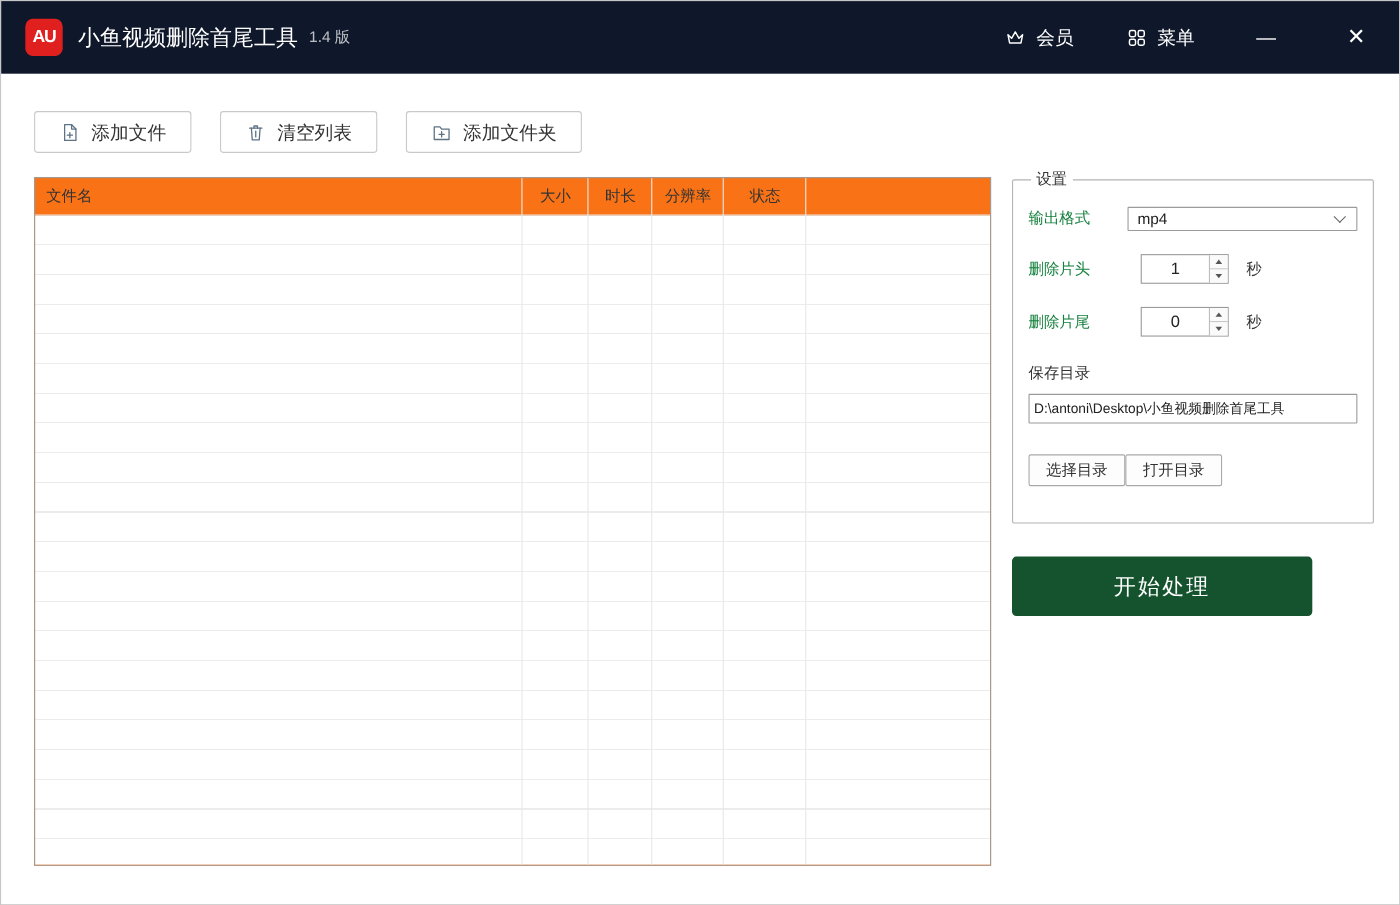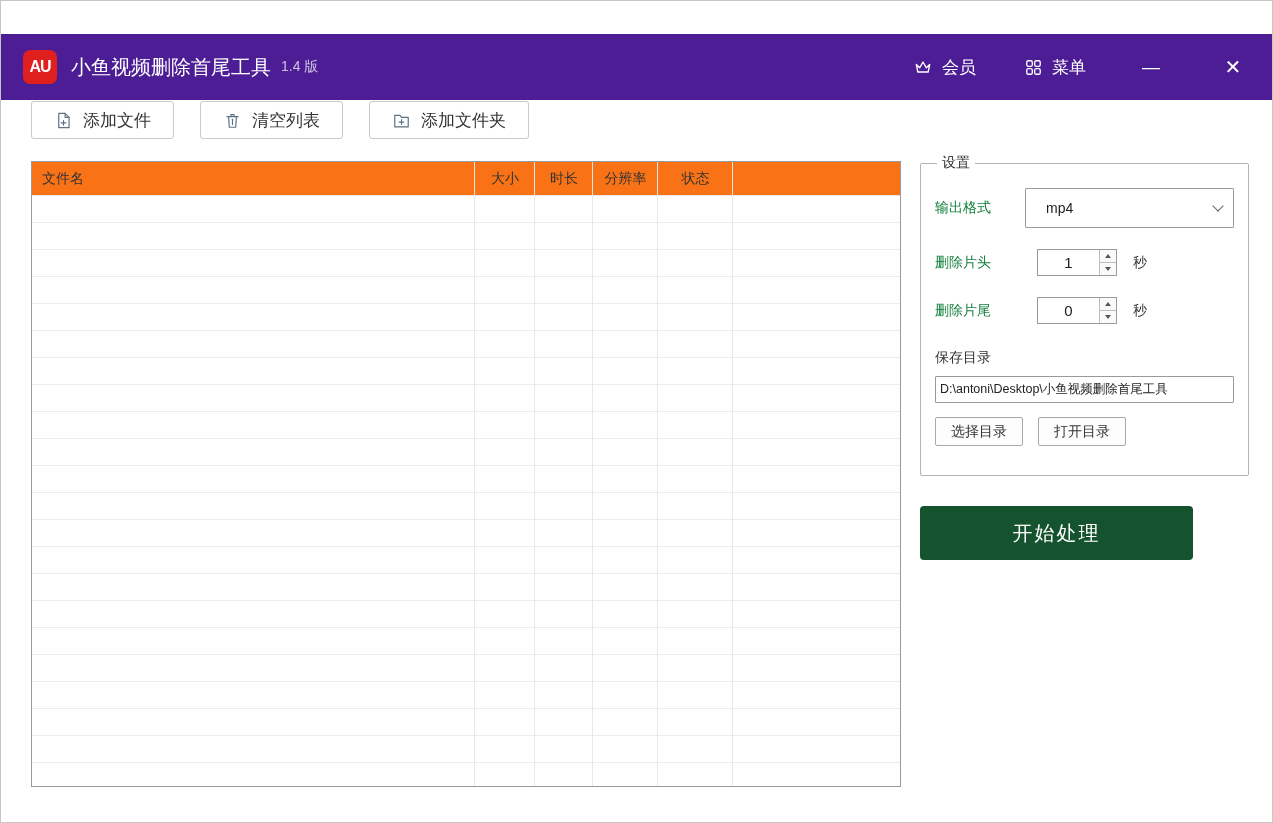--- a/index.html
+++ b/index.html
@@ -8,22 +8,22 @@
     font-family:"Liberation Sans","DejaVu Sans",sans-serif;
     background:#ffffff;
   }
   .window{
     position:relative;width:1273px;height:823px;box-sizing:border-box;
     background:#ffffff;border:1px solid #c6c6c6;overflow:hidden;
   }
   
   .titlebar{
     position:absolute;left:0;top:0;right:0;height:66px;
-    background:#4c1d95;display:flex;align-items:center;
-    padding:0 0 0 22px;box-sizing:border-box;color:#fff;margin-top:33px;
+    background:#0f172a;display:flex;align-items:center;
+    padding:0 0 0 22px;box-sizing:border-box;color:#fff;
   }
   .logo{
     width:34px;height:34px;border-radius:7px;background:#e01f1f;
     display:flex;align-items:center;justify-content:center;flex:0 0 auto;
   }
   .logo span{color:#fff;font-weight:bold;font-size:16px;letter-spacing:-1px;}
   .title{margin-left:14px;font-size:20px;font-weight:400;}
   .version{margin-left:10px;font-size:14px;color:rgba(255,255,255,.72);}
   .tb-right{margin-left:auto;display:flex;align-items:center;gap:48px;padding-right:22px;}
   .tb-item{display:flex;align-items:center;gap:9px;font-size:17px;cursor:pointer;}
@@ -60,23 +60,23 @@
   .settings{
     position:absolute;left:919px;top:153px;width:329px;height:322px;
     border:1px solid #b3b3b3;border-radius:2px;margin:0;
     padding:2px 14px 0 14px;box-sizing:border-box;background:#fff;
   }
   .settings legend{font-size:14px;color:#333;padding:0 5px;margin-left:2px;}
   .srow{display:flex;align-items:center;margin-top:14px;}
   .srow + .srow{margin-top:21px;}
   .slabel{width:90px;flex:0 0 90px;font-size:14px;color:#15803d;}
   .select{
-    flex:1;height:40px;border:1px solid #9a9a9a;border-radius:1px;
+    flex:1;height:22px;border:1px solid #9a9a9a;border-radius:1px;
     display:flex;align-items:center;font-size:14px;color:#222;
-    padding-left:20px;box-sizing:border-box;background:#fff;cursor:pointer;
+    padding-left:8px;box-sizing:border-box;background:#fff;cursor:pointer;
   }
   .chev{
     width:7px;height:7px;border-right:1.4px solid #666;border-bottom:1.4px solid #666;
     transform:rotate(45deg);margin-left:auto;margin-right:11px;margin-top:-4px;
   }
   .spin{
     width:80px;height:27px;border:1px solid #9a9a9a;box-sizing:border-box;
     display:flex;align-items:stretch;background:#fff;margin-left:12px;
   }
   .spin-val{flex:1;display:flex;align-items:center;justify-content:center;font-size:15px;color:#222;}
@@ -86,21 +86,21 @@
   .tri-up{width:0;height:0;border-left:3.5px solid transparent;border-right:3.5px solid transparent;border-bottom:4.5px solid #555;}
   .tri-down{width:0;height:0;border-left:3.5px solid transparent;border-right:3.5px solid transparent;border-top:4.5px solid #555;}
   .unit{margin-left:16px;font-size:14px;color:#333;}
   .dirlabel{margin-top:25px;font-size:14px;color:#333;}
   .path-input{
     margin-top:9px;width:100%;height:27px;box-sizing:border-box;
     border:1px solid #9a9a9a;border-radius:1px;font-size:12.5px;color:#222;
     padding:0 4px;font-family:"Liberation Sans","DejaVu Sans",sans-serif;
     white-space:nowrap;overflow:hidden;
   }
-  .dir-btns{margin-top:14px;display:flex;gap:15px;}
+  .dir-btns{margin-top:28px;display:flex;}
   .dir-btns button{
     height:29px;padding:0 15px;border:1px solid #a9a9a9;border-radius:2px;
     background:#fdfdfd;font-size:14px;color:#333;cursor:pointer;
     font-family:"Liberation Sans","DejaVu Sans",sans-serif;
   }
   
   .start{
     position:absolute;left:919px;top:505px;width:273px;height:54px;
     background:#14532d;border:none;border-radius:4px;color:#fff;
     font-size:20px;letter-spacing:2px;cursor:pointer;

